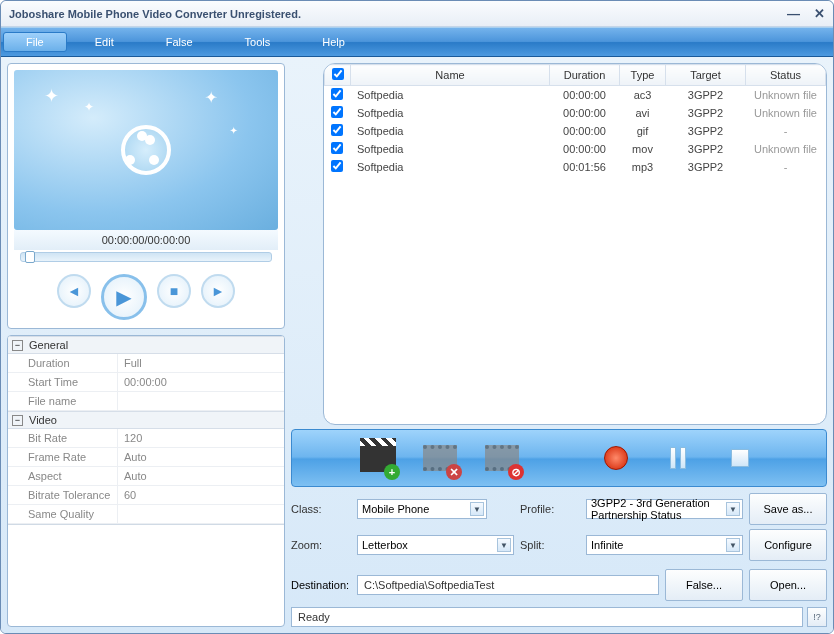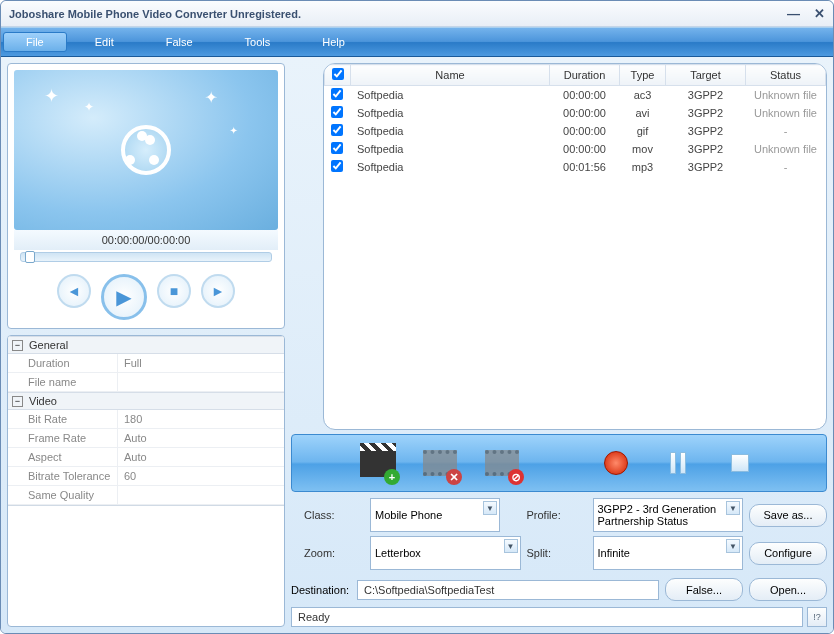--- a/index.html
+++ b/index.html
@@ -53,25 +53,25 @@
 .clapper::before { content: ''; position: absolute; top: -6px; left: 0; width: 36px; height: 8px; background: repeating-linear-gradient(45deg,#fff,#fff 4px,#333 4px,#333 8px); }
 .filmstrip { width: 34px; height: 26px; background: #888; position: relative; border-top: 4px dotted #555; border-bottom: 4px dotted #555; opacity: 0.7; }
 .badge { position: absolute; bottom: -2px; right: -2px; width: 16px; height: 16px; border-radius: 50%; display: flex; align-items: center; justify-content: center; font-size: 11px; color: #fff; font-weight: bold; }
 .badge.add { background: #3a3; }
 .badge.del { background: #c44; }
 .badge.stop { background: #d33; }
 .rec-btn { width: 24px; height: 24px; border-radius: 50%; background: radial-gradient(#ff8a6a,#d02000); border: 1px solid #a01800; }
 .pause-btn { display: flex; gap: 4px; }
 .pause-btn span { width: 6px; height: 22px; background: linear-gradient(#fff,#cfe6f8); border: 1px solid #8abce0; }
 .stop-btn2 { width: 18px; height: 18px; background: linear-gradient(#fff,#cfe6f8); border: 1px solid #8abce0; }
-.settings-grid { display: grid; grid-template-columns: 60px 1fr 60px 1fr 78px; gap: 4px 6px; align-items: center; padding: 2px 0; margin-left: 13px; }
+.settings-grid { display: grid; grid-template-columns: 60px 1fr 60px 1fr 78px; gap: 4px 6px; align-items: center; padding: 2px 0; }
 .settings-grid label { color: #333; text-align: left; }
-.combo { background: #fff; border: 1px solid #9bb8d6; height: 20px; display: flex; align-items: center; padding: 16px 4px; position: relative; }
+.combo { background: #fff; border: 1px solid #9bb8d6; height: 20px; display: flex; align-items: center; padding: 0 4px; position: relative; }
 .combo .arrow { position: absolute; right: 2px; top: 2px; width: 14px; height: 14px; background: linear-gradient(#f5faff,#d6e8f8); border: 1px solid #a8c4dd; display: flex; align-items: center; justify-content: center; font-size: 8px; color: #456; }
-.btn { background: linear-gradient(#fdfefe,#e4edf6); border: 1px solid #9bb8d6; height: 23px; display: flex; align-items: center; justify-content: center; cursor: pointer; padding: 0 6px; border-radius: 10px; }
+.btn { background: linear-gradient(#fdfefe,#e4edf6); border: 1px solid #9bb8d6; height: 32px; display: flex; align-items: center; justify-content: center; cursor: pointer; padding: 0 6px; border-radius: 2px; }
 .dest-row { display: flex; align-items: center; gap: 6px; padding: 2px 0; }
 .dest-row .path { flex: 1; background: #fff; border: 1px solid #9bb8d6; height: 20px; display: flex; align-items: center; padding: 0 6px; color: #333; }
 .status-bar { display: flex; align-items: center; gap: 4px; }
 .status-bar .msg { flex: 1; background: #fff; border: 1px solid #9bb8d6; height: 20px; padding: 0 6px; display: flex; align-items: center; color: #333; }
 .status-bar .help { width: 20px; height: 20px; background: linear-gradient(#fdfefe,#e4edf6); border: 1px solid #9bb8d6; display: flex; align-items: center; justify-content: center; cursor: pointer; color: #567; font-size: 9px; }
 input[type=checkbox] { width: 12px; height: 12px; }
 </style>
 </head>
 <body>
 
@@ -116,30 +116,34 @@
     <div class="props-box">
       <div class="prop-section-hdr">
         <span class="toggle">−</span>
         <span class="name">General</span>
       </div>
       <div class="prop-row">
           <div class="k">Duration</div>
           <div class="v">Full</div>
         </div>
       <div class="prop-row">
+          <div class="k">Start Time</div>
+          <div class="v">00:00:00</div>
+        </div>
+      <div class="prop-row">
           <div class="k">File name</div>
           <div class="v"></div>
         </div>
       <div class="prop-section-hdr">
         <span class="toggle">−</span>
         <span class="name">Video</span>
       </div>
       <div class="prop-row">
           <div class="k">Bit Rate</div>
-          <div class="v">180</div>
+          <div class="v">120</div>
         </div>
       <div class="prop-row">
           <div class="k">Frame Rate</div>
           <div class="v">Auto</div>
         </div>
       <div class="prop-row">
           <div class="k">Aspect</div>
           <div class="v">Auto</div>
         </div>
       <div class="prop-row">

